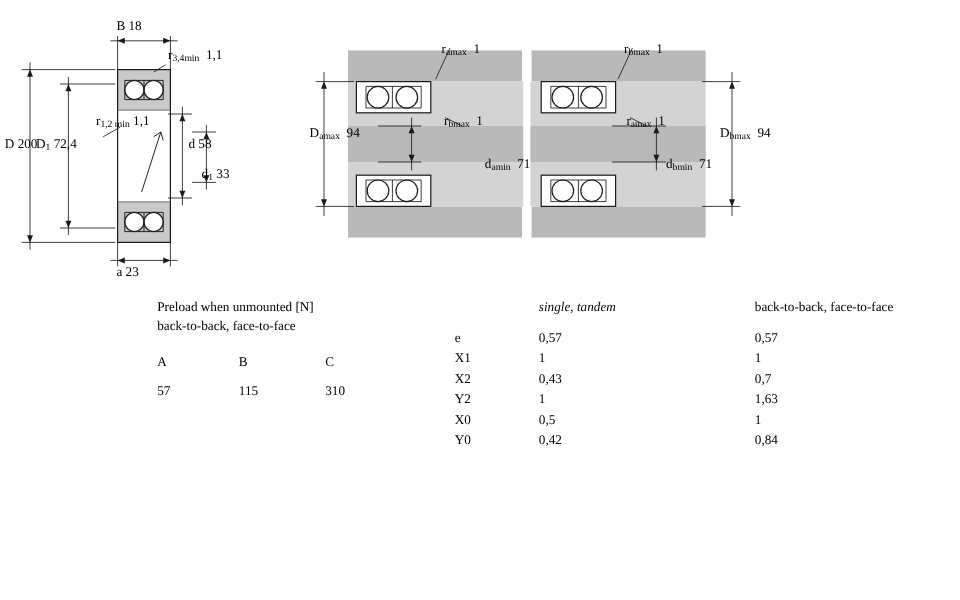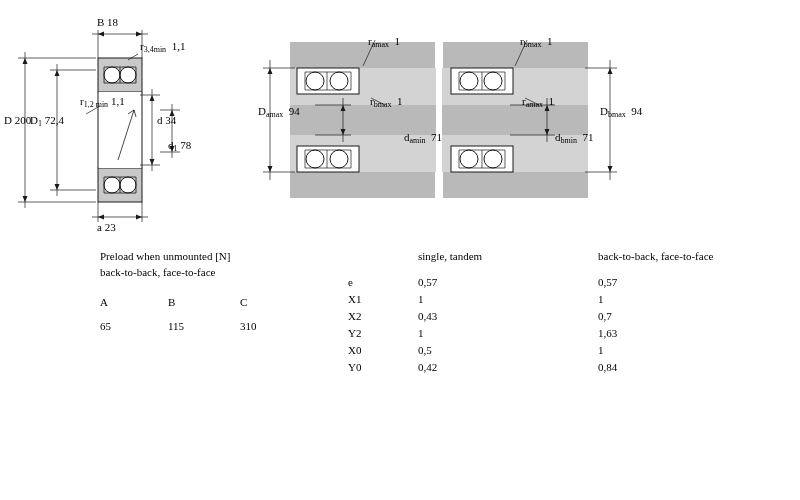--- a/index.html
+++ b/index.html
@@ -27,20 +27,21 @@
     line-height: 1;
   }
   .lbl .sub {
     font-size: 8px;
     vertical-align: -2px;
   }
   svg { position: absolute; left: 0; top: 0; overflow: visible; }
   .tbl {
     position: absolute;
     font-size: 11px;
+    margin-left: 31px;
   }
   .cjk { font-family: "DejaVu Sans", sans-serif; font-size: 11px; }
 </style>
 </head>
 <body>
 
 <div class="page">
 
   <svg width="260" height="240" style="left:0px; top:10px;">
 
@@ -114,22 +115,22 @@
 
     <line x1="128" y1="50" x2="138" y2="44" stroke="#1a1a1a" stroke-width="0.7"></line>
     <line x1="100" y1="96" x2="86" y2="104" stroke="#1a1a1a" stroke-width="0.7"></line>
   </svg>
 
   <div class="lbl" style="left:97px; top:17px;">B  18</div>
   <div class="lbl" style="left:140px; top:41px;"><span>r</span><span class="sub">3,4min</span>&nbsp;&nbsp;<span>1,1</span></div>
   <div class="lbl" style="left:4px; top:115px;">D  200</div>
   <div class="lbl" style="left:30px; top:115px;"><span>D</span><span class="sub">1</span>&nbsp;<span>72,4</span></div>
   <div class="lbl" style="left:80px; top:96px;"><span>r</span><span class="sub">1,2 min</span>&nbsp;<span>1,1</span></div>
-  <div class="lbl" style="left:157px; top:115px;">d  34</div>
-  <div class="lbl" style="left:168px; top:140px;"><span>d</span><span class="sub">1</span>&nbsp;<span>78</span></div>
+  <div class="lbl" style="left:157px; top:115px;">d  58</div>
+  <div class="lbl" style="left:168px; top:140px;"><span>d</span><span class="sub">1</span>&nbsp;<span>33</span></div>
   <div class="lbl" style="left:97px; top:222px;">a  23</div>
 
   <svg width="420" height="240" style="left:255px; top:10px;">
 
     <rect x="35" y="32" width="145" height="26" fill="#b9b9b9"></rect>
     <rect x="188" y="32" width="145" height="26" fill="#b9b9b9"></rect>
 
     <rect x="35" y="162" width="145" height="26" fill="#b9b9b9"></rect>
     <rect x="188" y="162" width="145" height="26" fill="#b9b9b9"></rect>
 
@@ -215,30 +216,30 @@
 
   <div class="tbl" style="left:100px; top:250px; width:220px;">
     <div style="margin-bottom:4px;">Preload when unmounted [N]</div>
     <div style="margin-bottom:18px;">back-to-back, face-to-face</div>
     <div style="position:relative; height:16px;">
       <span style="position:absolute; left:0;">A</span>
       <span style="position:absolute; left:68px;">B</span>
       <span style="position:absolute; left:140px;">C</span>
     </div>
     <div style="position:relative; height:16px; margin-top:8px;">
-      <span style="position:absolute; left:0;">65</span>
+      <span style="position:absolute; left:0;">57</span>
       <span style="position:absolute; left:68px;">115</span>
       <span style="position:absolute; left:140px;">310</span>
     </div>
   </div>
 
   <div class="tbl" style="left:348px; top:250px; width:430px;">
     <div style="position:relative; height:16px;">
       <span style="position:absolute; left:0;"></span>
-      <span style="position:absolute; left:70px;">single, tandem</span>
+      <span style="position:absolute; left:70px;font-style:italic;">single, tandem</span>
       <span style="position:absolute; left:250px;">back-to-back, face-to-face</span>
     </div>
 
     <div style="position:relative; height:17px; margin-top:10px;">
       <span style="position:absolute; left:0;"><span>e</span><span class="sub"></span></span>
       <span style="position:absolute; left:70px;">0,57</span>
       <span style="position:absolute; left:250px;">0,57</span>
     </div>
     <div style="position:relative; height:17px;">
       <span style="position:absolute; left:0;"><span>X</span><span class="sub">1</span></span>

